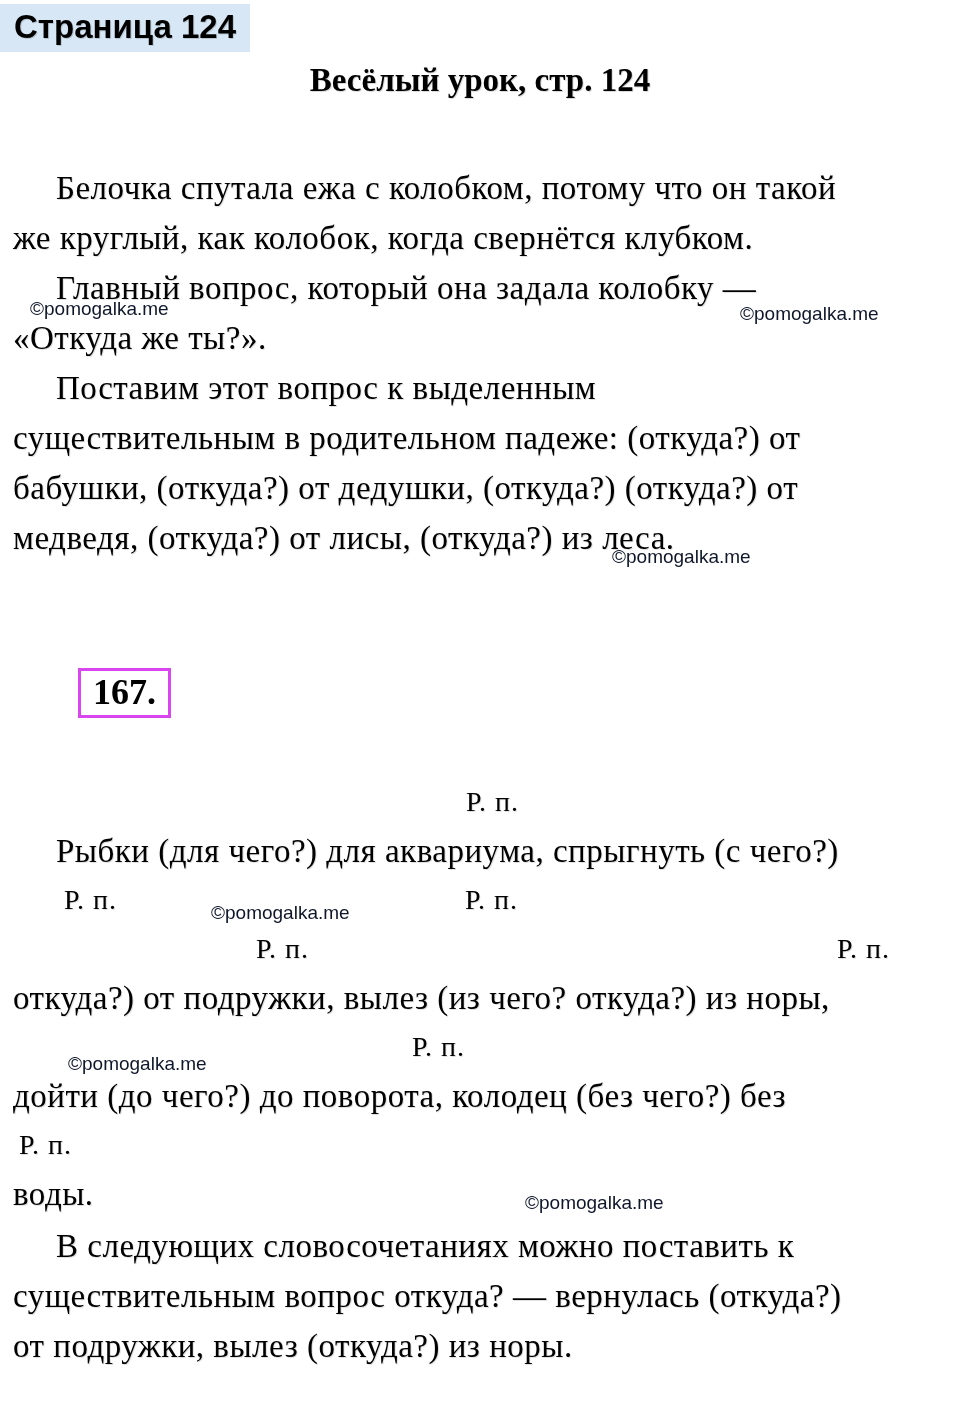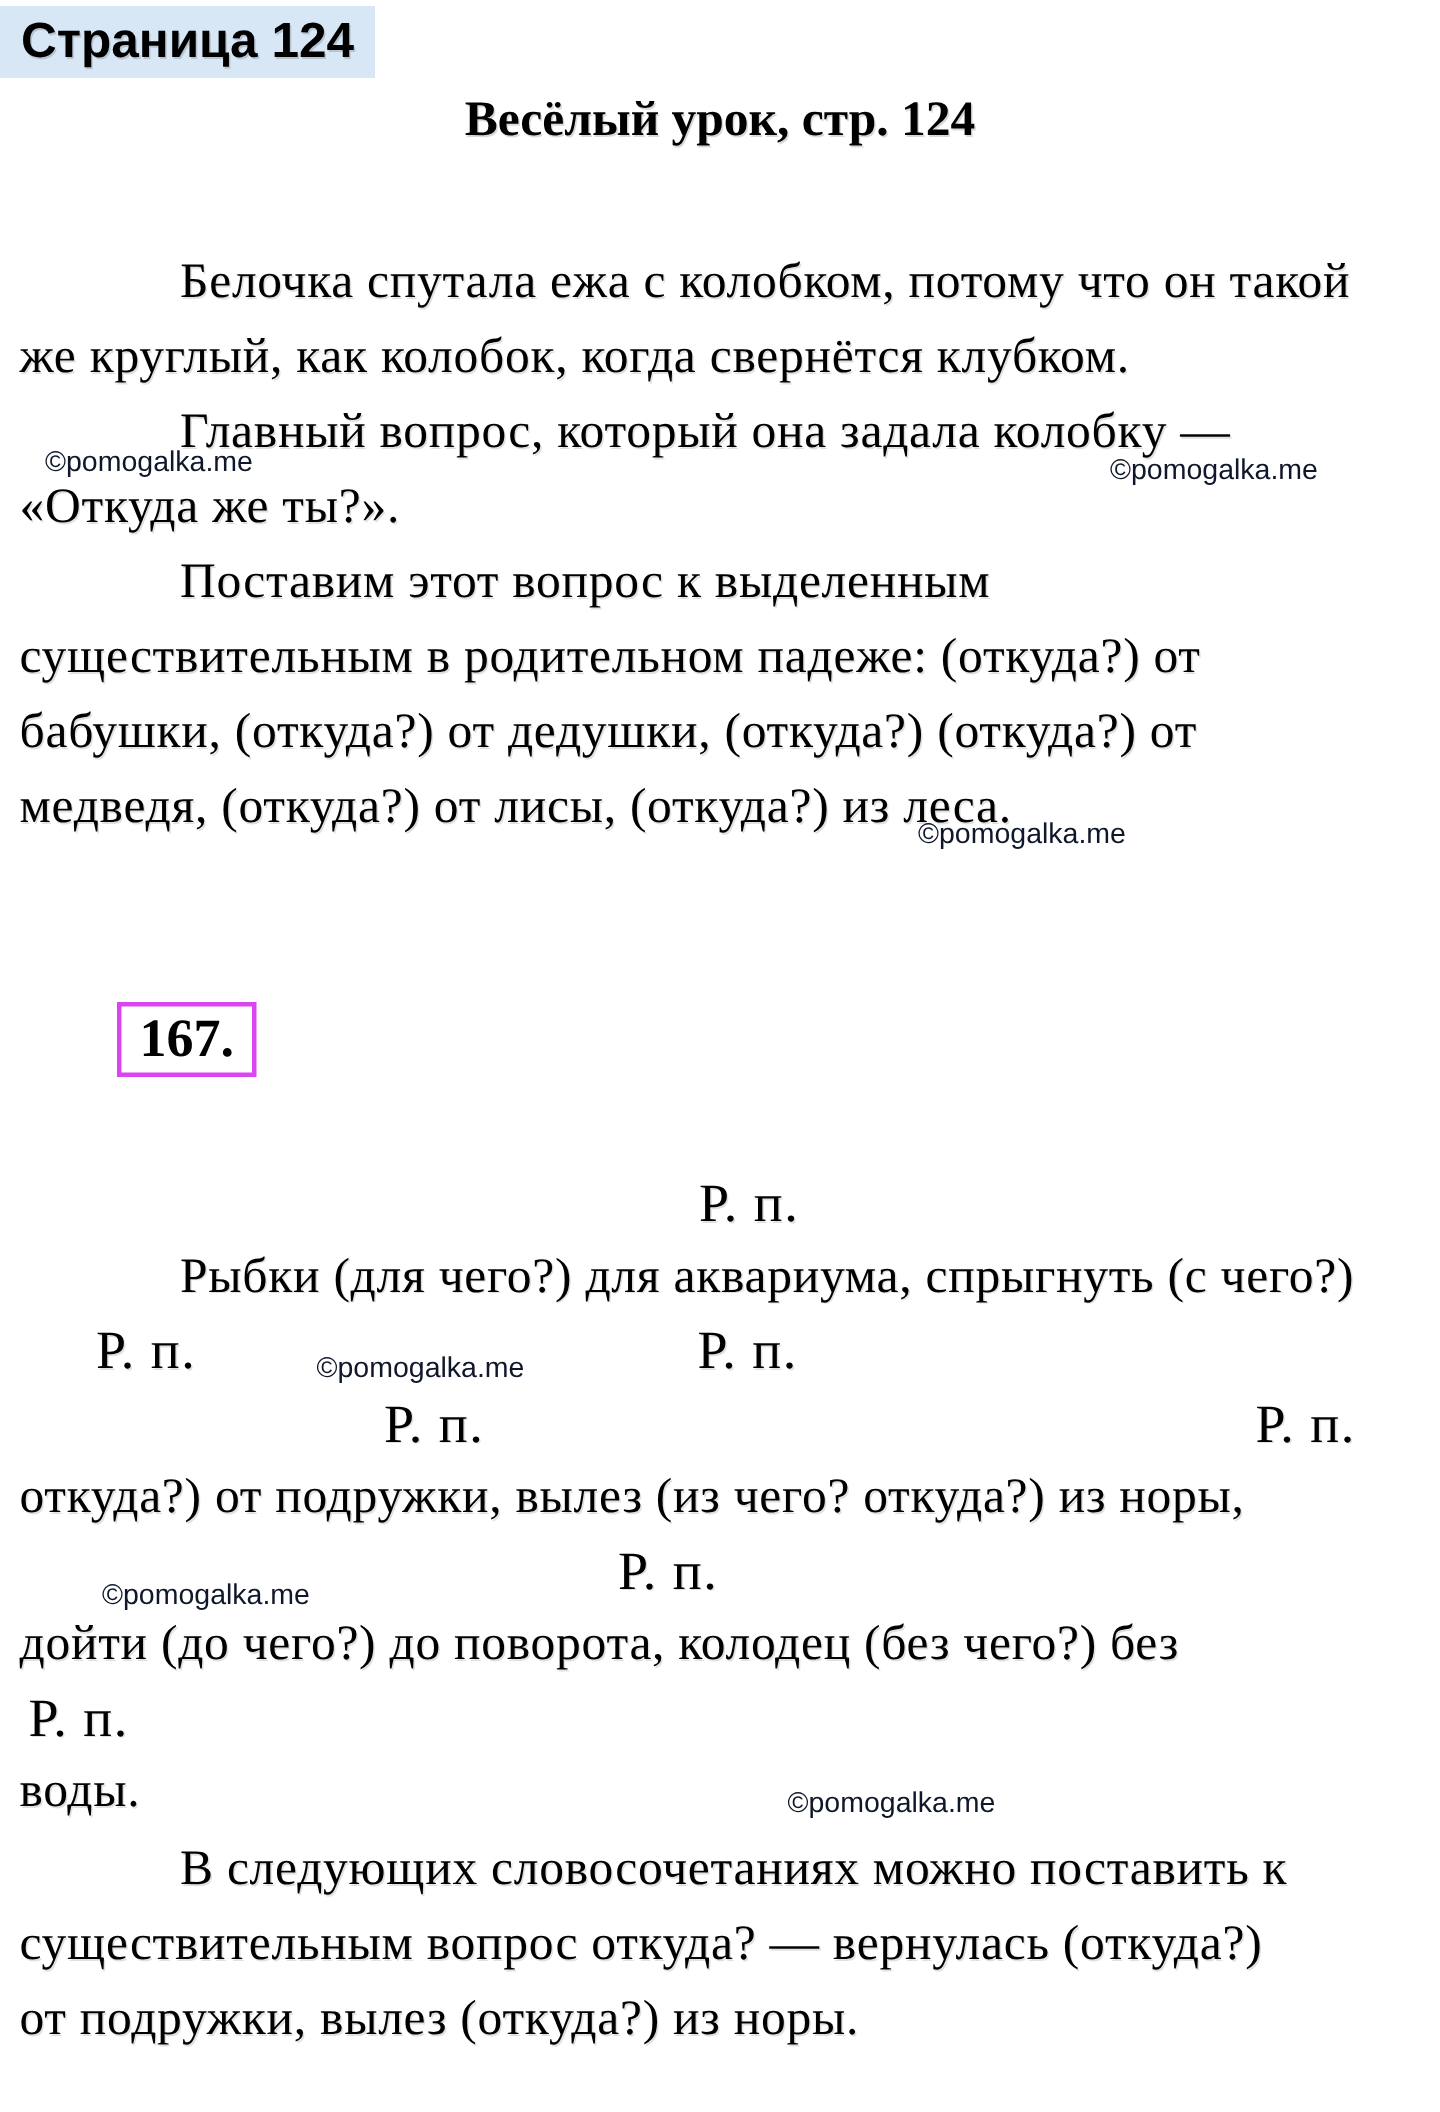--- a/index.html
+++ b/index.html
@@ -37,39 +37,39 @@
   .line {
     position: relative;
     font-size: 33px;
     white-space: nowrap;
     padding-left: 13px;
     letter-spacing: 0.5px;
     text-shadow: 1px 1px 0 rgba(0,0,0,0.12);
   }
   .intro .line, .outro .line { height: 50px; line-height: 50px; }
   .ex .line, .ex .label-row { height: 49px; line-height: 49px; }
-  .indent { padding-left: 100px; margin-left: 20px; }
+  .indent { padding-left: 56px; }
   .intro { margin-top: 64px; }
   
   .exnum-wrap { margin-top: 105px; padding-left: 78px; }
   .exnum {
     display: inline-block;
     border: 3px solid #d946ef;
     padding: 1px 12px 3px 12px;
     font-size: 36px;
     font-weight: bold;
     line-height: 40px;
   }
   .ex { margin-top: 60px; }
   
   .label-row { position: relative; }
   .case {
     position: absolute;
     top: 2px;
-    font-size: 36px;
+    font-size: 28px;
     line-height: 44px;
     letter-spacing: 1px;
     text-shadow: 1px 1px 0 rgba(0,0,0,0.12);
   }
   
   .wm {
     font-family: "Liberation Sans", sans-serif;
     font-weight: normal;
     font-size: 19px;
     letter-spacing: 0px;

